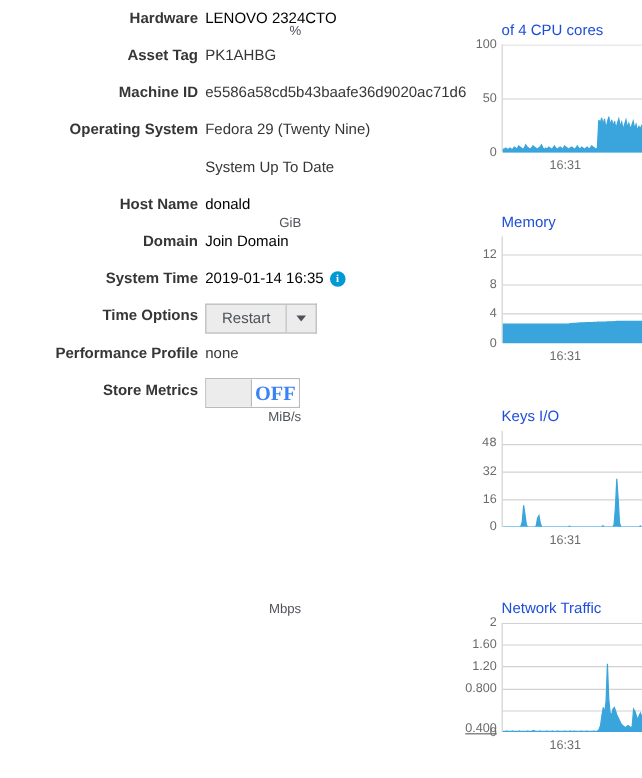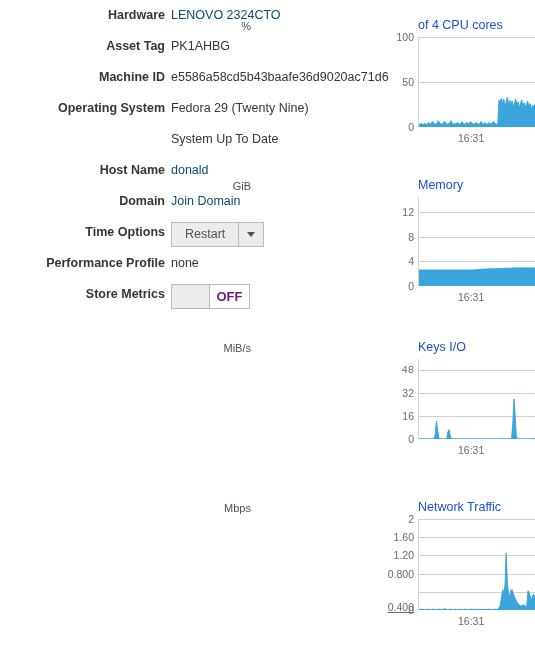--- a/index.html
+++ b/index.html
@@ -18,21 +18,21 @@
   .row .lbl {
     width: 165px; text-align: right; padding-right: 6px;
     font-size: 12.5px; font-weight: bold; color: #363636;
     line-height: 31px; white-space: nowrap;
   }
   .row .val {
     flex: 1; font-size: 12.5px; color: #363636;
     line-height: 31px; white-space: nowrap;
   }
   a.link, .link {
-    color: #0c4a6e; text-decoration: none; cursor: pointer;
+    color: #000000; text-decoration: none; cursor: pointer;
   }
 
   .info-icon {
     display: inline-block; width: 13px; height: 13px; border-radius: 50%;
     background: #0099d3; color: #fff; font-size: 9px; font-weight: bold;
     text-align: center; line-height: 13px; vertical-align: 1px;
     margin-left: 5px; font-family: "Liberation Serif", serif;
   }
 
   
@@ -55,22 +55,22 @@
   }
 
   
   .toggle {
     display: inline-flex; vertical-align: middle; margin-top: 4px;
     border: 1px solid #bbbbbb; height: 23px; cursor: pointer; overflow: hidden;
   }
   .toggle .knob { width: 37px; background: #ececec; }
   .toggle .state {
     width: 39px; background: #ffffff; border-left: 1px solid #bbbbbb;
-    font-size: 13px; font-weight: bold; color: #701a75;
-    display: flex; align-items: center; justify-content: center;
+    font-size: 17px; font-weight: bold; color: #3b82f6;
+    display: flex; align-items: center; justify-content: center; font-family: Liberation Serif, serif;
   }
 
   
   .charts { position: absolute; left: 368px; top: 0; width: 167px; height: 648px; }
   .chart-block { position: absolute; left: 0; width: 167px; }
   .chart-head { position: absolute; left: 0; top: 0; height: 17px; white-space: nowrap; }
   .chart-unit {
     font-size: 11px; color: #4d5258; position: absolute; right: 117px; top: 2px;
     text-align: right; white-space: nowrap;
   }
@@ -129,20 +129,24 @@
     <div class="row">
       <div class="lbl">Host Name</div>
       <div class="val"><span class="link">donald</span></div>
     </div>
 
     <div class="row">
       <div class="lbl">Domain</div>
       <div class="val"><span class="link">Join Domain</span></div>
     </div>
 
+    <div class="row">
+      <div class="lbl">System Time</div>
+      <div class="val"><span class="link">2019-01-14 16:35</span><span class="info-icon">i</span></div>
+    </div>
 
     <div class="row">
       <div class="lbl">Time Options</div>
       <div class="val">
         <span class="btn-group">
           <button class="btn">Restart</button>
           <span class="btn-caret">
               <span class="caret-glyph"></span>
             </span>
         </span>

